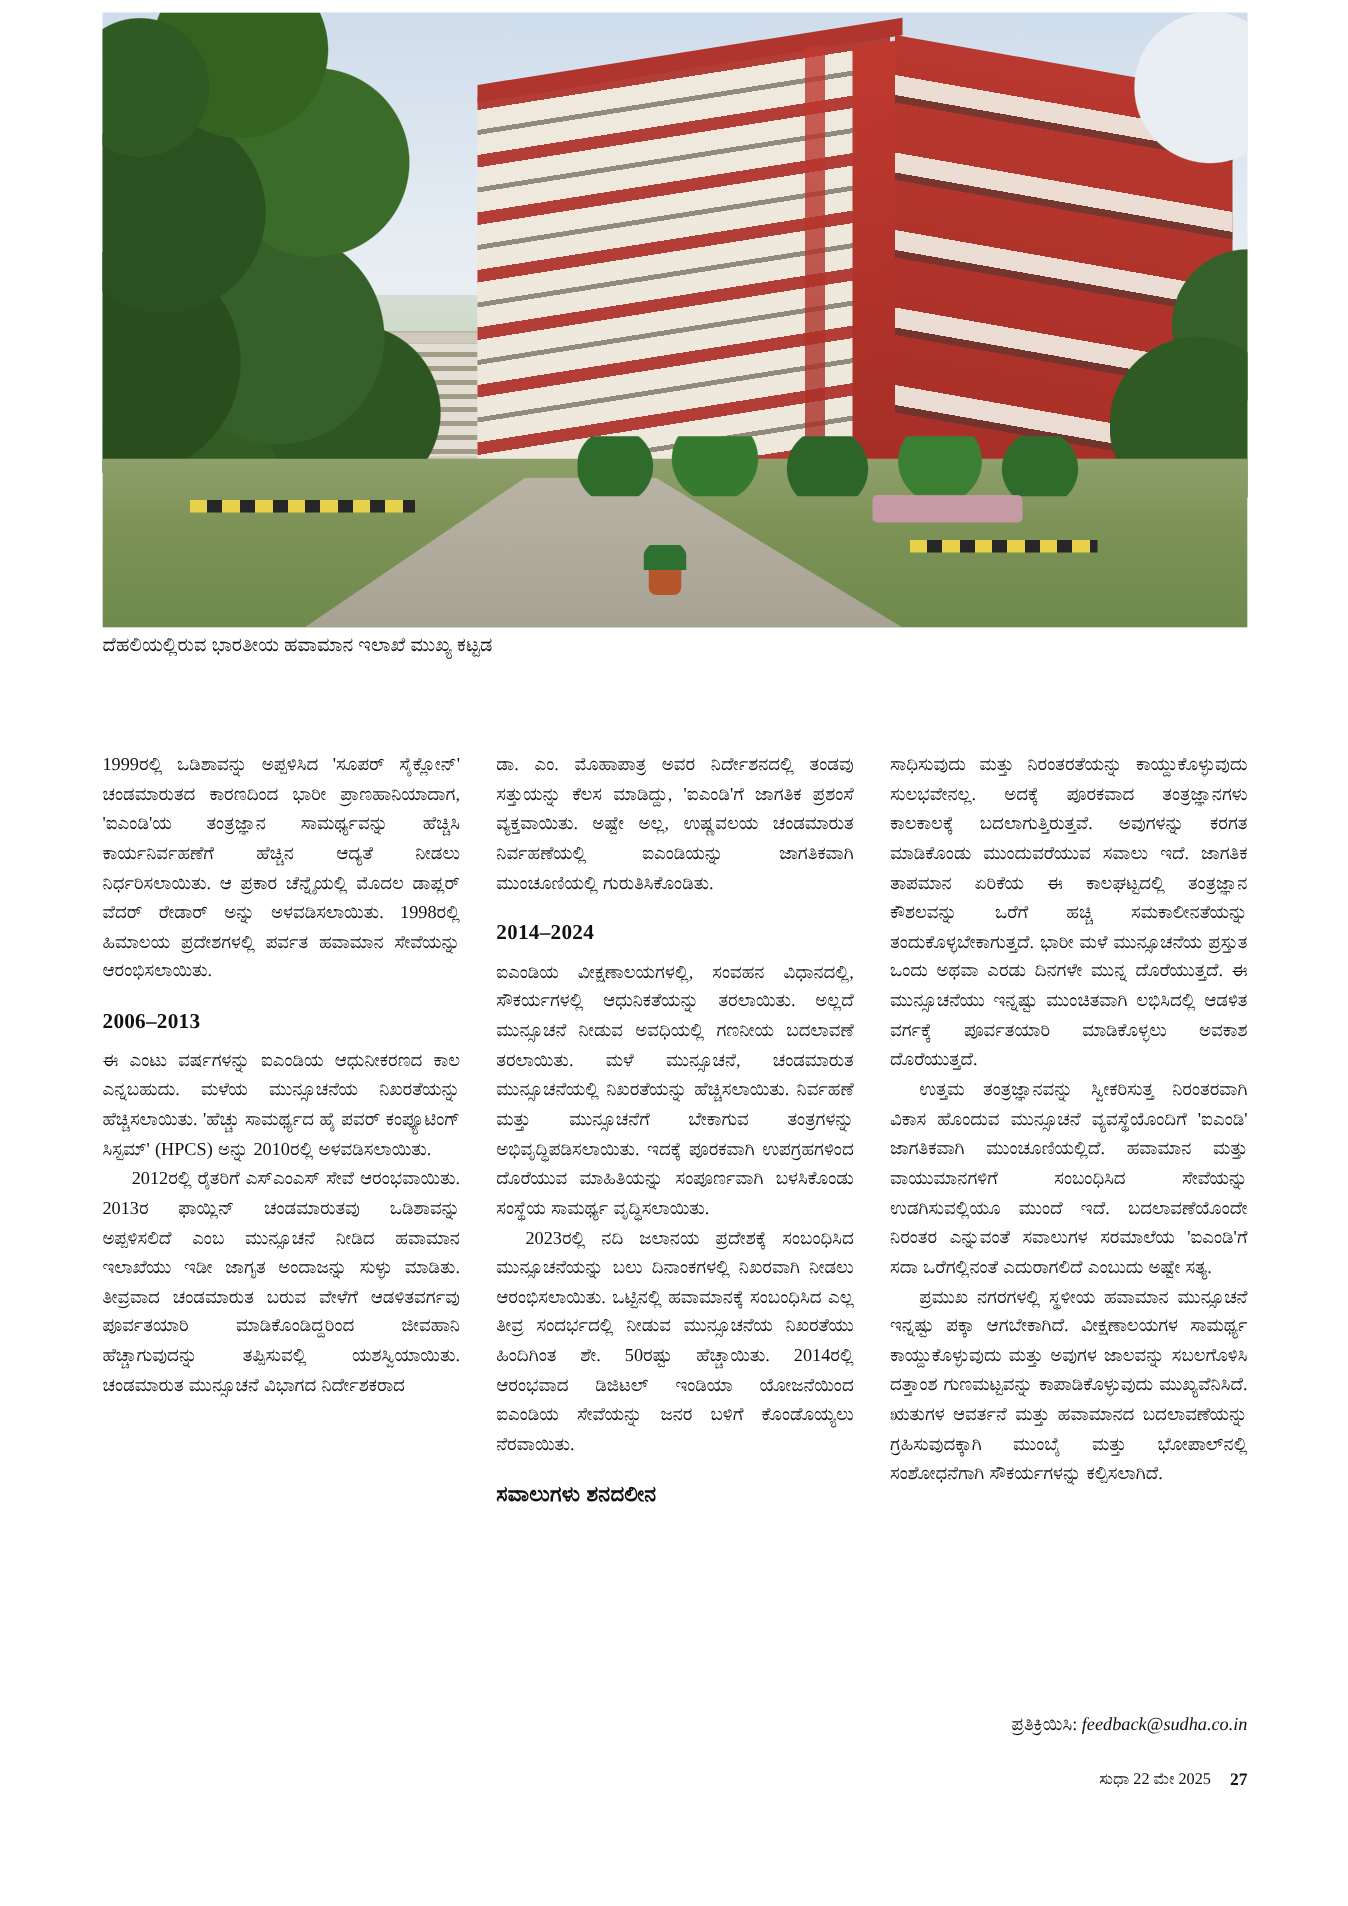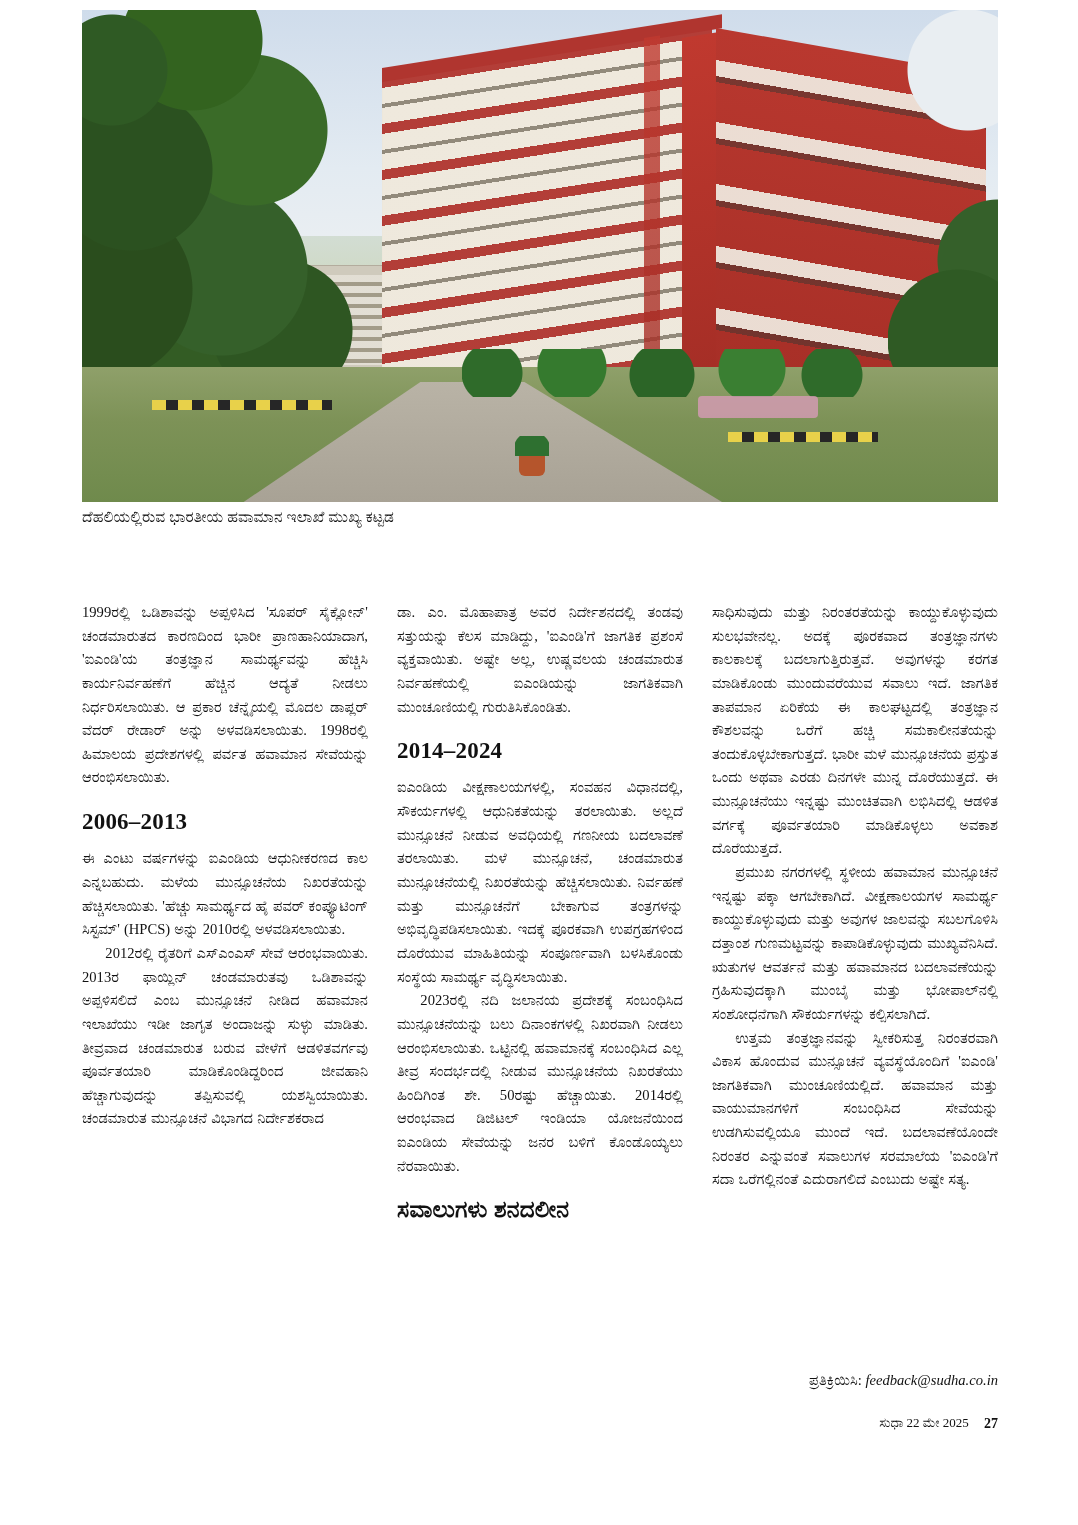--- a/index.html
+++ b/index.html
@@ -195,21 +195,21 @@
     text-align: justify;
     text-justify: inter-word;
     word-spacing: .5px;
   }
   .col p {
     margin: 0 0 0 0;
     text-indent: 1.6em;
   }
   .col p.first { text-indent: 0; }
   h2.sub {
-    font-size: 23px;
+    font-size: 17px;
     font-weight: bold;
     margin: 13px 0 7px 0;
     text-indent: 0;
     text-align: left;
     letter-spacing: .2px;
   }
 
   
   .feedback {
     position: absolute;
@@ -281,22 +281,22 @@
     <div class="col">
       <p class="first">ಡಾ. ಎಂ. ಮೊಹಾಪಾತ್ರ ಅವರ ನಿರ್ದೇಶನದಲ್ಲಿ ತಂಡವು ಸತ್ತುಯನ್ನು ಕೆಲಸ ಮಾಡಿದ್ದು, 'ಐಎಂಡಿ'ಗೆ ಜಾಗತಿಕ ಪ್ರಶಂಸೆ ವ್ಯಕ್ತವಾಯಿತು. ಅಷ್ಟೇ ಅಲ್ಲ, ಉಷ್ಣವಲಯ ಚಂಡಮಾರುತ ನಿರ್ವಹಣೆಯಲ್ಲಿ ಐಎಂಡಿಯನ್ನು ಜಾಗತಿಕವಾಗಿ ಮುಂಚೂಣಿಯಲ್ಲಿ ಗುರುತಿಸಿಕೊಂಡಿತು.</p>
       <h2 class="sub">2014–2024</h2>
       <p class="first">ಐಎಂಡಿಯ ವೀಕ್ಷಣಾಲಯಗಳಲ್ಲಿ, ಸಂವಹನ ವಿಧಾನದಲ್ಲಿ, ಸೌಕರ್ಯಗಳಲ್ಲಿ ಆಧುನಿಕತೆಯನ್ನು ತರಲಾಯಿತು. ಅಲ್ಲದೆ ಮುನ್ಸೂಚನೆ ನೀಡುವ ಅವಧಿಯಲ್ಲಿ ಗಣನೀಯ ಬದಲಾವಣೆ ತರಲಾಯಿತು. ಮಳೆ ಮುನ್ಸೂಚನೆ, ಚಂಡಮಾರುತ ಮುನ್ಸೂಚನೆಯಲ್ಲಿ ನಿಖರತೆಯನ್ನು ಹೆಚ್ಚಿಸಲಾಯಿತು. ನಿರ್ವಹಣೆ ಮತ್ತು ಮುನ್ಸೂಚನೆಗೆ ಬೇಕಾಗುವ ತಂತ್ರಗಳನ್ನು ಅಭಿವೃದ್ಧಿಪಡಿಸಲಾಯಿತು. ಇದಕ್ಕೆ ಪೂರಕವಾಗಿ ಉಪಗ್ರಹಗಳಿಂದ ದೊರೆಯುವ ಮಾಹಿತಿಯನ್ನು ಸಂಪೂರ್ಣವಾಗಿ ಬಳಸಿಕೊಂಡು ಸಂಸ್ಥೆಯ ಸಾಮರ್ಥ್ಯ ವೃದ್ಧಿಸಲಾಯಿತು.</p>
       <p>2023ರಲ್ಲಿ ನದಿ ಜಲಾನಯ ಪ್ರದೇಶಕ್ಕೆ ಸಂಬಂಧಿಸಿದ ಮುನ್ಸೂಚನೆಯನ್ನು ಬಲು ದಿನಾಂಕಗಳಲ್ಲಿ ನಿಖರವಾಗಿ ನೀಡಲು ಆರಂಭಿಸಲಾಯಿತು. ಒಟ್ಟಿನಲ್ಲಿ ಹವಾಮಾನಕ್ಕೆ ಸಂಬಂಧಿಸಿದ ಎಲ್ಲ ತೀವ್ರ ಸಂದರ್ಭದಲ್ಲಿ ನೀಡುವ ಮುನ್ಸೂಚನೆಯ ನಿಖರತೆಯು ಹಿಂದಿಗಿಂತ ಶೇ. 50ರಷ್ಟು ಹೆಚ್ಚಾಯಿತು. 2014ರಲ್ಲಿ ಆರಂಭವಾದ ಡಿಜಿಟಲ್ ಇಂಡಿಯಾ ಯೋಜನೆಯಿಂದ ಐಎಂಡಿಯ ಸೇವೆಯನ್ನು ಜನರ ಬಳಿಗೆ ಕೊಂಡೊಯ್ಯಲು ನೆರವಾಯಿತು.</p>
       <h2 class="sub">ಸವಾಲುಗಳು ಶನದಲೀನ</h2>
     </div>
 
     <div class="col">
       <p class="first">ಸಾಧಿಸುವುದು ಮತ್ತು ನಿರಂತರತೆಯನ್ನು ಕಾಯ್ದುಕೊಳ್ಳುವುದು ಸುಲಭವೇನಲ್ಲ. ಅದಕ್ಕೆ ಪೂರಕವಾದ ತಂತ್ರಜ್ಞಾನಗಳು ಕಾಲಕಾಲಕ್ಕೆ ಬದಲಾಗುತ್ತಿರುತ್ತವೆ. ಅವುಗಳನ್ನು ಕರಗತ ಮಾಡಿಕೊಂಡು ಮುಂದುವರೆಯುವ ಸವಾಲು ಇದೆ. ಜಾಗತಿಕ ತಾಪಮಾನ ಏರಿಕೆಯ ಈ ಕಾಲಘಟ್ಟದಲ್ಲಿ ತಂತ್ರಜ್ಞಾನ ಕೌಶಲವನ್ನು ಒರೆಗೆ ಹಚ್ಚಿ ಸಮಕಾಲೀನತೆಯನ್ನು ತಂದುಕೊಳ್ಳಬೇಕಾಗುತ್ತದೆ. ಭಾರೀ ಮಳೆ ಮುನ್ಸೂಚನೆಯ ಪ್ರಸ್ತುತ ಒಂದು ಅಥವಾ ಎರಡು ದಿನಗಳೇ ಮುನ್ನ ದೊರೆಯುತ್ತದೆ. ಈ ಮುನ್ಸೂಚನೆಯು ಇನ್ನಷ್ಟು ಮುಂಚಿತವಾಗಿ ಲಭಿಸಿದಲ್ಲಿ ಆಡಳಿತ ವರ್ಗಕ್ಕೆ ಪೂರ್ವತಯಾರಿ ಮಾಡಿಕೊಳ್ಳಲು ಅವಕಾಶ ದೊರೆಯುತ್ತದೆ.</p>
+      <p>ಉತ್ತಮ ತಂತ್ರಜ್ಞಾನವನ್ನು ಸ್ವೀಕರಿಸುತ್ತ ನಿರಂತರವಾಗಿ ವಿಕಾಸ ಹೊಂದುವ ಮುನ್ಸೂಚನೆ ವ್ಯವಸ್ಥೆಯೊಂದಿಗೆ 'ಐಎಂಡಿ' ಜಾಗತಿಕವಾಗಿ ಮುಂಚೂಣಿಯಲ್ಲಿದೆ. ಹವಾಮಾನ ಮತ್ತು ವಾಯುಮಾನಗಳಿಗೆ ಸಂಬಂಧಿಸಿದ ಸೇವೆಯನ್ನು ಉಡಗಿಸುವಲ್ಲಿಯೂ ಮುಂದೆ ಇದೆ. ಬದಲಾವಣೆಯೊಂದೇ ನಿರಂತರ ಎನ್ನುವಂತೆ ಸವಾಲುಗಳ ಸರಮಾಲೆಯ 'ಐಎಂಡಿ'ಗೆ ಸದಾ ಒರೆಗಲ್ಲಿನಂತೆ ಎದುರಾಗಲಿದೆ ಎಂಬುದು ಅಷ್ಟೇ ಸತ್ಯ.</p>
       <p>ಪ್ರಮುಖ ನಗರಗಳಲ್ಲಿ ಸ್ಥಳೀಯ ಹವಾಮಾನ ಮುನ್ಸೂಚನೆ ಇನ್ನಷ್ಟು ಪಕ್ಕಾ ಆಗಬೇಕಾಗಿದೆ. ವೀಕ್ಷಣಾಲಯಗಳ ಸಾಮರ್ಥ್ಯ ಕಾಯ್ದುಕೊಳ್ಳುವುದು ಮತ್ತು ಅವುಗಳ ಜಾಲವನ್ನು ಸಬಲಗೊಳಿಸಿ ದತ್ತಾಂಶ ಗುಣಮಟ್ಟವನ್ನು ಕಾಪಾಡಿಕೊಳ್ಳುವುದು ಮುಖ್ಯವೆನಿಸಿದೆ. ಋತುಗಳ ಆವರ್ತನೆ ಮತ್ತು ಹವಾಮಾನದ ಬದಲಾವಣೆಯನ್ನು ಗ್ರಹಿಸುವುದಕ್ಕಾಗಿ ಮುಂಬೈ ಮತ್ತು ಭೋಪಾಲ್‌ನಲ್ಲಿ ಸಂಶೋಧನೆಗಾಗಿ ಸೌಕರ್ಯಗಳನ್ನು ಕಲ್ಪಿಸಲಾಗಿದೆ.</p>
-      <p>ಉತ್ತಮ ತಂತ್ರಜ್ಞಾನವನ್ನು ಸ್ವೀಕರಿಸುತ್ತ ನಿರಂತರವಾಗಿ ವಿಕಾಸ ಹೊಂದುವ ಮುನ್ಸೂಚನೆ ವ್ಯವಸ್ಥೆಯೊಂದಿಗೆ 'ಐಎಂಡಿ' ಜಾಗತಿಕವಾಗಿ ಮುಂಚೂಣಿಯಲ್ಲಿದೆ. ಹವಾಮಾನ ಮತ್ತು ವಾಯುಮಾನಗಳಿಗೆ ಸಂಬಂಧಿಸಿದ ಸೇವೆಯನ್ನು ಉಡಗಿಸುವಲ್ಲಿಯೂ ಮುಂದೆ ಇದೆ. ಬದಲಾವಣೆಯೊಂದೇ ನಿರಂತರ ಎನ್ನುವಂತೆ ಸವಾಲುಗಳ ಸರಮಾಲೆಯ 'ಐಎಂಡಿ'ಗೆ ಸದಾ ಒರೆಗಲ್ಲಿನಂತೆ ಎದುರಾಗಲಿದೆ ಎಂಬುದು ಅಷ್ಟೇ ಸತ್ಯ.</p>
     </div>
 
   </div>
 
   <div class="feedback">
     <span>ಪ್ರತಿಕ್ರಿಯಿಸಿ:</span>
     <span class="email">feedback@sudha.co.in</span>
   </div>
 
   <div class="folio">

